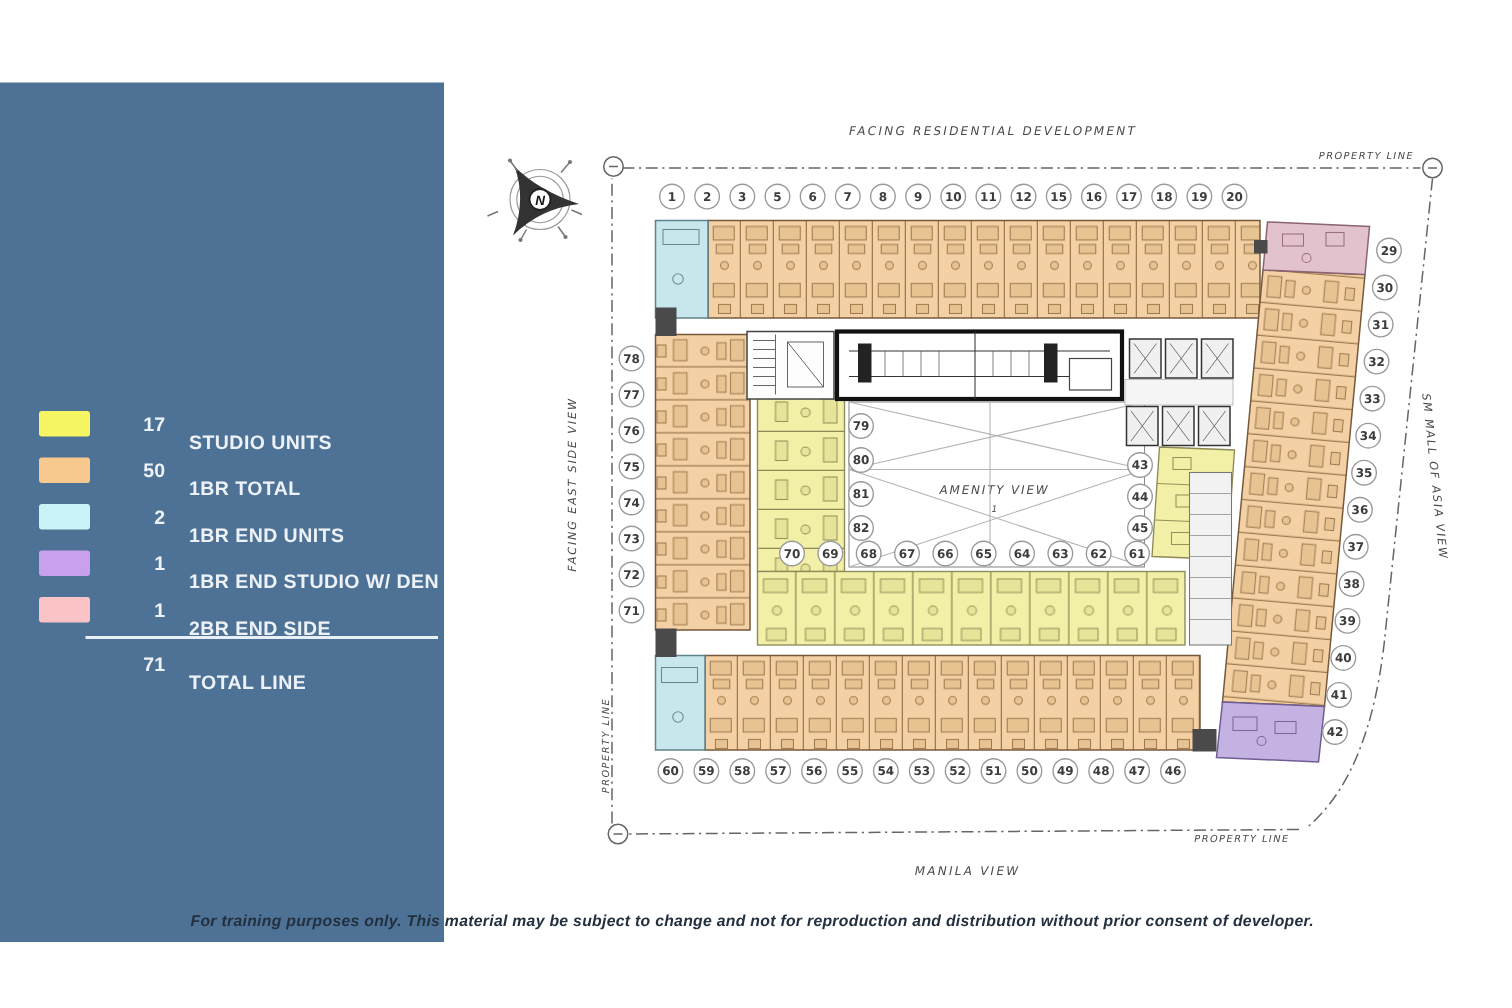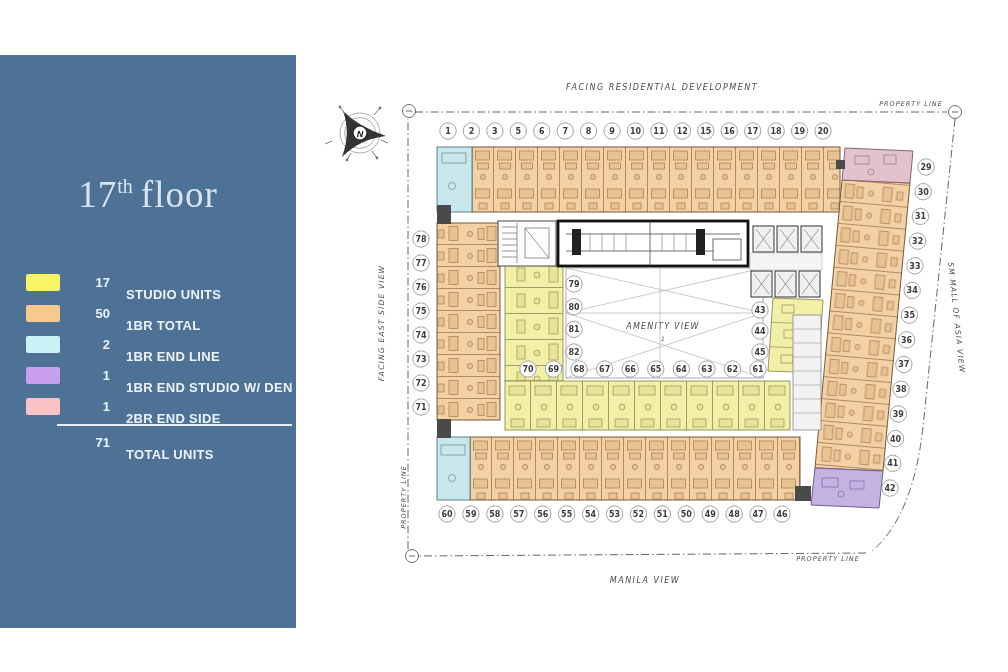--- a/index.html
+++ b/index.html
@@ -412,51 +412,49 @@
         <circle cx="706.8888888888889" cy="369" r="8.2" fill="#fff" stroke="#999" stroke-width="0.9"></circle>
         <text x="706.8888888888889" y="371.9" text-anchor="middle" font-size="8" class="cnum">63</text>
         <circle cx="732.4444444444445" cy="369" r="8.2" fill="#fff" stroke="#999" stroke-width="0.9"></circle>
         <text x="732.4444444444445" y="371.9" text-anchor="middle" font-size="8" class="cnum">62</text>
         <circle cx="758" cy="369" r="8.2" fill="#fff" stroke="#999" stroke-width="0.9"></circle>
         <text x="758" y="371.9" text-anchor="middle" font-size="8" class="cnum">61</text>
       </g>
   </svg>
 
   <div id="sidebar">
-    <div id="title">
-      <span>17</span><sup>th</sup><span class="word">floor</span>
-    </div>
 
     <div id="legend">
       <div class="lrow">
         <div class="swatch" style="background: rgb(246, 246, 100);"></div>
         <div class="count">17</div>
         <div class="lbl">STUDIO UNITS</div>
       </div>
       <div class="lrow">
         <div class="swatch" style="background: rgb(248, 201, 142);"></div>
         <div class="count">50</div>
         <div class="lbl">1BR TOTAL</div>
       </div>
       <div class="lrow">
         <div class="swatch" style="background: rgb(201, 243, 246);"></div>
         <div class="count">2</div>
-        <div class="lbl">1BR END LINE</div>
+        <div class="lbl">1BR END UNITS</div>
       </div>
       <div class="lrow">
         <div class="swatch" style="background: rgb(201, 160, 238);"></div>
         <div class="count">1</div>
         <div class="lbl">1BR END STUDIO W/ DEN</div>
       </div>
       <div class="lrow">
         <div class="swatch" style="background: rgb(250, 195, 198);"></div>
         <div class="count">1</div>
         <div class="lbl">2BR END SIDE</div>
       </div>
       <div id="divider"></div>
       <div class="trow">
         <div class="count">71</div>
-        <div class="lbl">TOTAL UNITS</div>
+        <div class="lbl">TOTAL LINE</div>
       </div>
     </div>
   </div>
 
+  <div id="footer">For training purposes only. This material may be subject to change and not for reproduction and distribution without prior consent of developer.</div>
 </div>
 
 </body></html>

